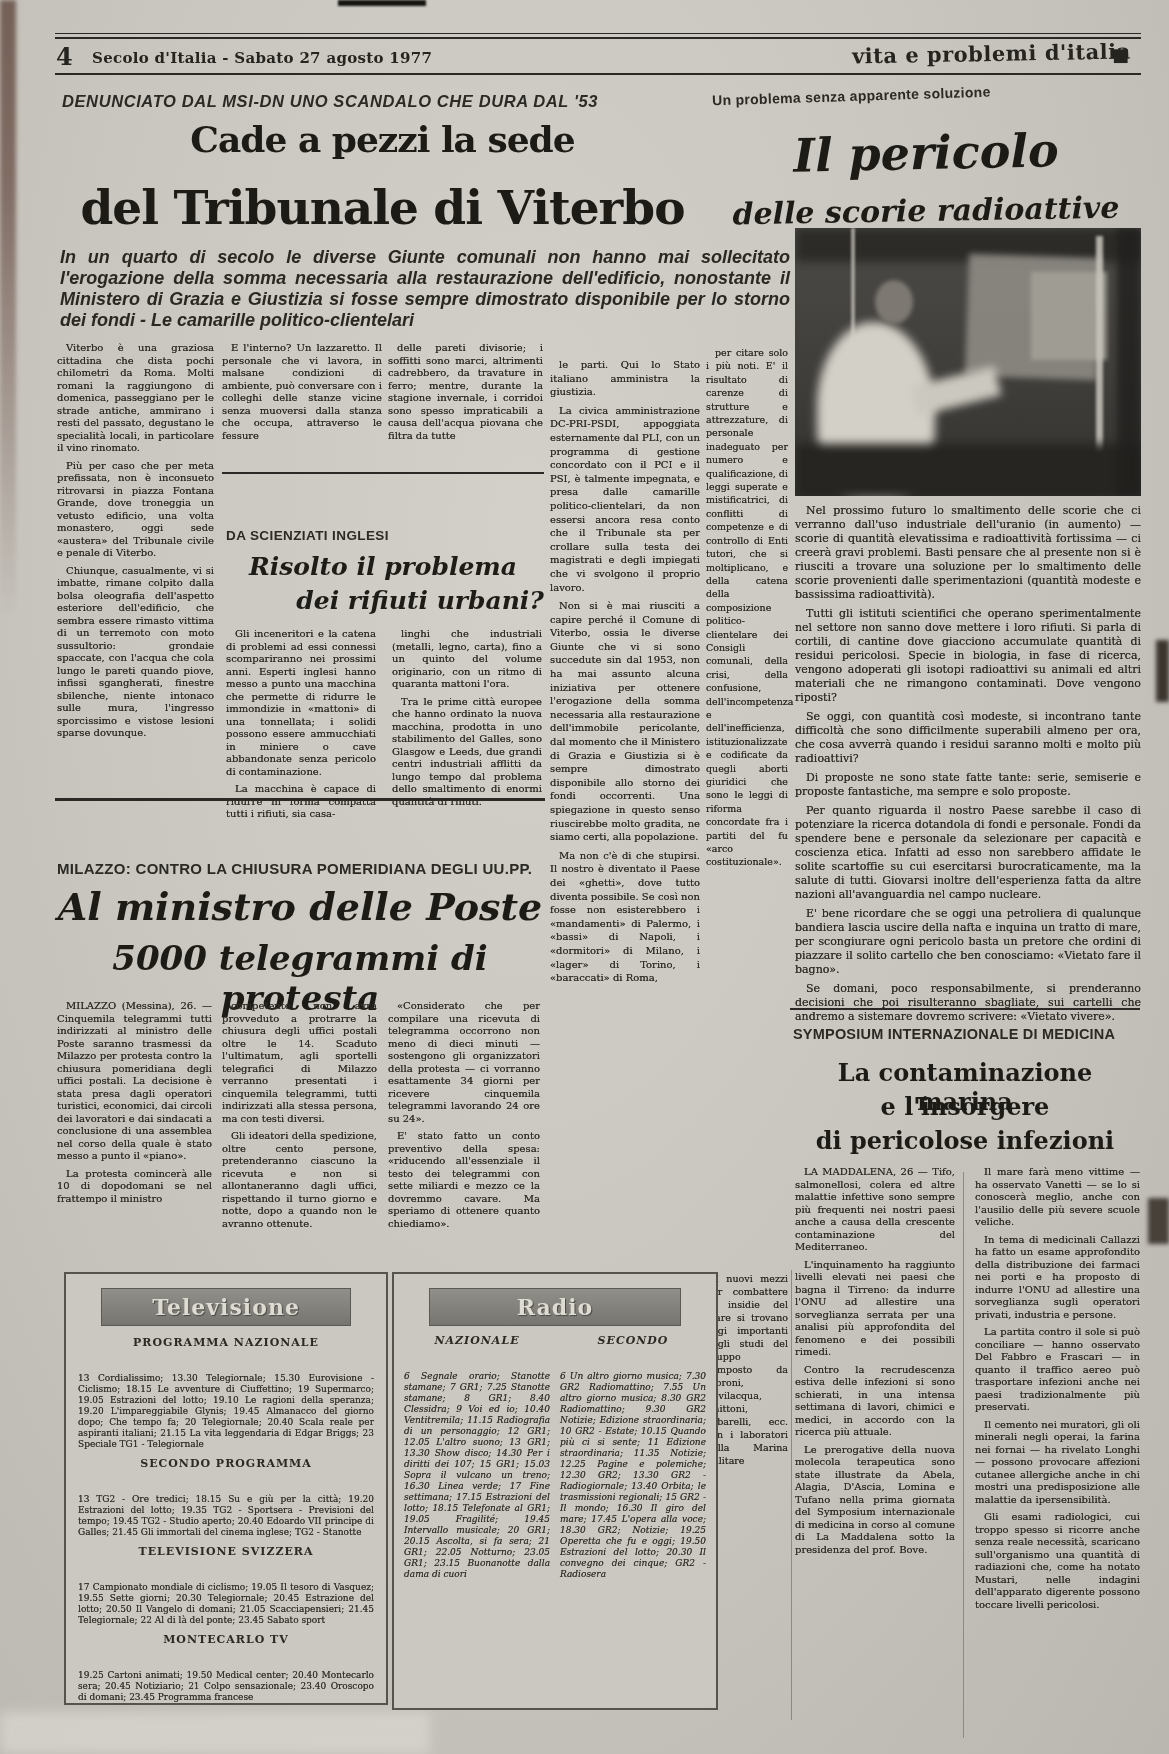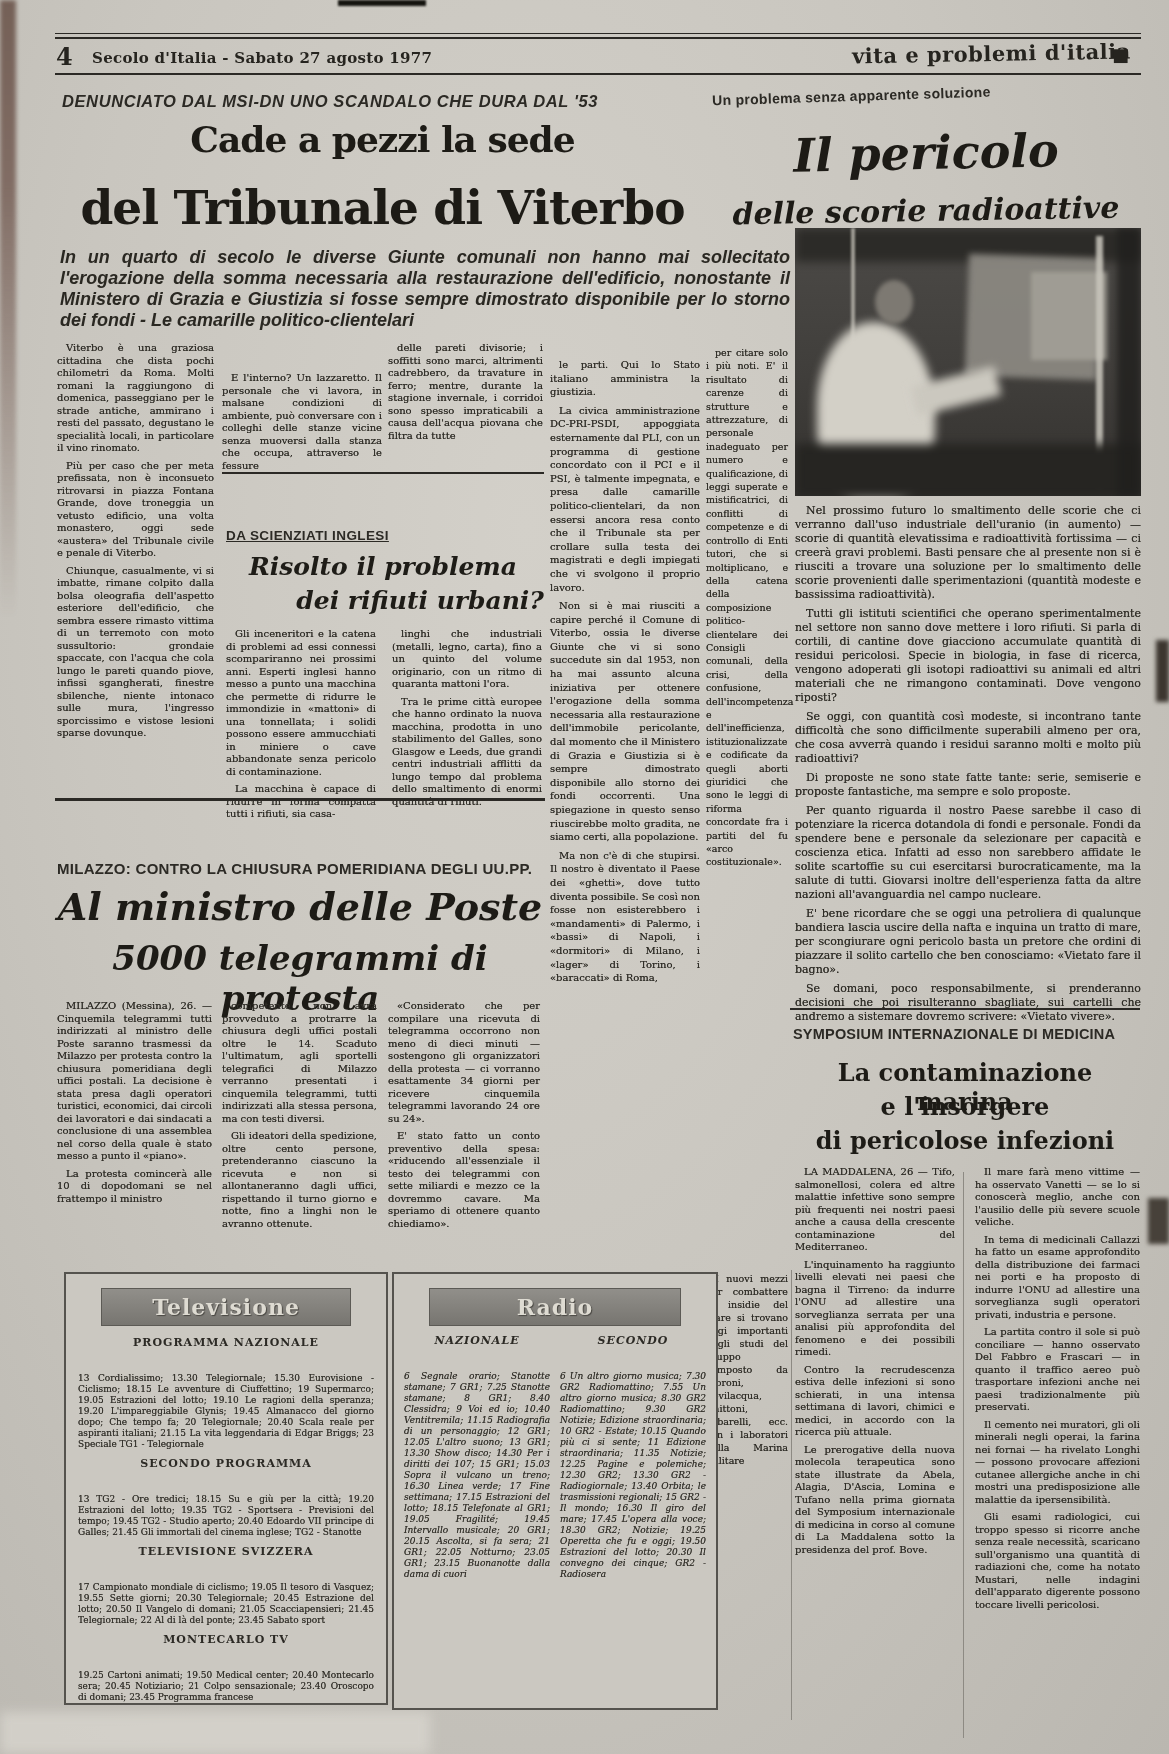--- a/index.html
+++ b/index.html
@@ -59,28 +59,28 @@
   .ph-arm { left:118px; top:148px; width:86px; height:30px; background:#cbc8bf; filter:blur(4px); transform:rotate(-14deg);}
   .ph-fore { left:0; top:216px; width:346px; height:54px; background:#262522; filter:blur(5px);}
   .ph-right { left:322px; top:0; width:24px; height:268px; background:#201f1d; filter:blur(3px); opacity:.8;}
 
   
   .col { position:absolute; font-size:10px; line-height:12.5px; text-align:justify; color:#2f2d27;
     text-shadow:0 0 .45px rgba(47,45,39,.85);}
   .col p { margin:0 0 5px; text-indent:9px; }
   .col p:first-child { text-indent:9px; }
   #lead-c1 { left:57px;  top:342px; width:157px; height:430px; }
-  #lead-c2 { left:222px; top:342px; width:160px; height:122px;margin-top:30px; }
+  #lead-c2 { left:222px; top:342px; width:160px; height:122px; }
   #lead-c3 { left:388px; top:342px; width:155px; height:122px; }
   #lead-c4 { left:550px; top:342px; width:150px; height:922px; line-height:13.6px;margin-top:16px;}
   #lead-c5 { left:706px; top:346px; width:82px;  height:912px; font-size:9.5px; line-height:13.4px;}
 
   
   #risolto-rule { left:222px; top:472px; width:322px; height:2px;}
-  #risolto-kicker { left:226px; top:528px; font-size:13.5px; letter-spacing:.4px;text-decoration:underline;}
+  #risolto-kicker { left:226px; top:528px; font-size:13.5px; letter-spacing:.4px;}
   #risolto-h1 { left:222px; top:552px; width:322px; text-align:center; font-size:25px; font-weight:bold; font-style:italic; color:#1e1c17;}
   #risolto-h2 { left:222px; top:586px; width:322px; text-align:right; font-size:25px; font-weight:bold; font-style:italic; color:#1e1c17;}
   #risolto-c1 { left:226px; top:628px; width:150px; height:162px; }
   #risolto-c2 { left:392px; top:628px; width:150px; height:162px; }
 
   
   #milazzo-rule { left:55px; top:798px; width:490px; height:3px;}
   #milazzo-kicker { left:57px; top:860px; font-size:15px; letter-spacing:.3px;}
   #milazzo-h1 { left:55px; top:884px; width:490px; text-align:center; font-size:38px; font-weight:bold; font-style:italic; color:#1d1b16;}
   #milazzo-h2 { left:50px; top:938px; width:500px; text-align:center; font-size:34px; font-weight:bold; font-style:italic; color:#1d1b16;}
@@ -178,21 +178,21 @@
   <div class="rule" id="milazzo-rule"></div>
   <div class="abs kicker-sans" id="milazzo-kicker">MILAZZO: CONTRO LA CHIUSURA POMERIDIANA DEGLI UU.PP.</div>
   <div class="abs" id="milazzo-h1">Al ministro delle Poste</div>
   <div class="abs" id="milazzo-h2">5000 telegrammi di protesta</div>
   <div class="col" id="milazzo-c1">
     <p>MILAZZO (Messina), 26. — Cinquemila telegrammi tutti indirizzati al ministro delle Poste saranno trasmessi da Milazzo per protesta contro la chiusura pomeridiana degli uffici postali. La decisione è stata presa dagli operatori turistici, economici, dai circoli dei lavoratori e dai sindacati a conclusione di una assemblea nel corso della quale è stato messo a punto il «piano».</p>
     <p>La protesta comincerà alle 10 di dopodomani se nel frattempo il ministro</p>
   </div>
   <div class="col" id="milazzo-c2">
     <p>competente non avrà provveduto a protrarre la chiusura degli uffici postali oltre le 14. Scaduto l'ultimatum, agli sportelli telegrafici di Milazzo verranno presentati i cinquemila telegrammi, tutti indirizzati alla stessa persona, ma con testi diversi.</p>
-    <p>Gli ideatori della spedizione, oltre cento persone, pretenderanno ciascuno la ricevuta e non si allontaneranno dagli uffici, rispettando il turno giorno e notte, fino a linghi non le avranno ottenute.</p>
+    <p>Gli ideatori della spedizione, oltre cento persone, pretenderanno ciascuno la ricevuta e non si allontaneranno dagli uffici, rispettando il turno giorno e notte, dopo a quando non le avranno ottenute.</p>
   </div>
   <div class="col" id="milazzo-c3">
     <p>«Considerato che per compilare una ricevuta di telegramma occorrono non meno di dieci minuti — sostengono gli organizzatori della protesta — ci vorranno esattamente 34 giorni per ricevere cinquemila telegrammi lavorando 24 ore su 24».</p>
     <p>E' stato fatto un conto preventivo della spesa: «riducendo all'essenziale il testo dei telegrammi con sette miliardi e mezzo ce la dovremmo cavare. Ma speriamo di ottenere quanto chiediamo».</p>
   </div>
 
   <div class="abs kicker-sans" id="scorie-kicker">Un problema senza apparente soluzione</div>
   <div class="abs" id="scorie-h1">Il pericolo</div>
   <div class="abs" id="scorie-h2">delle scorie radioattive</div>
 

